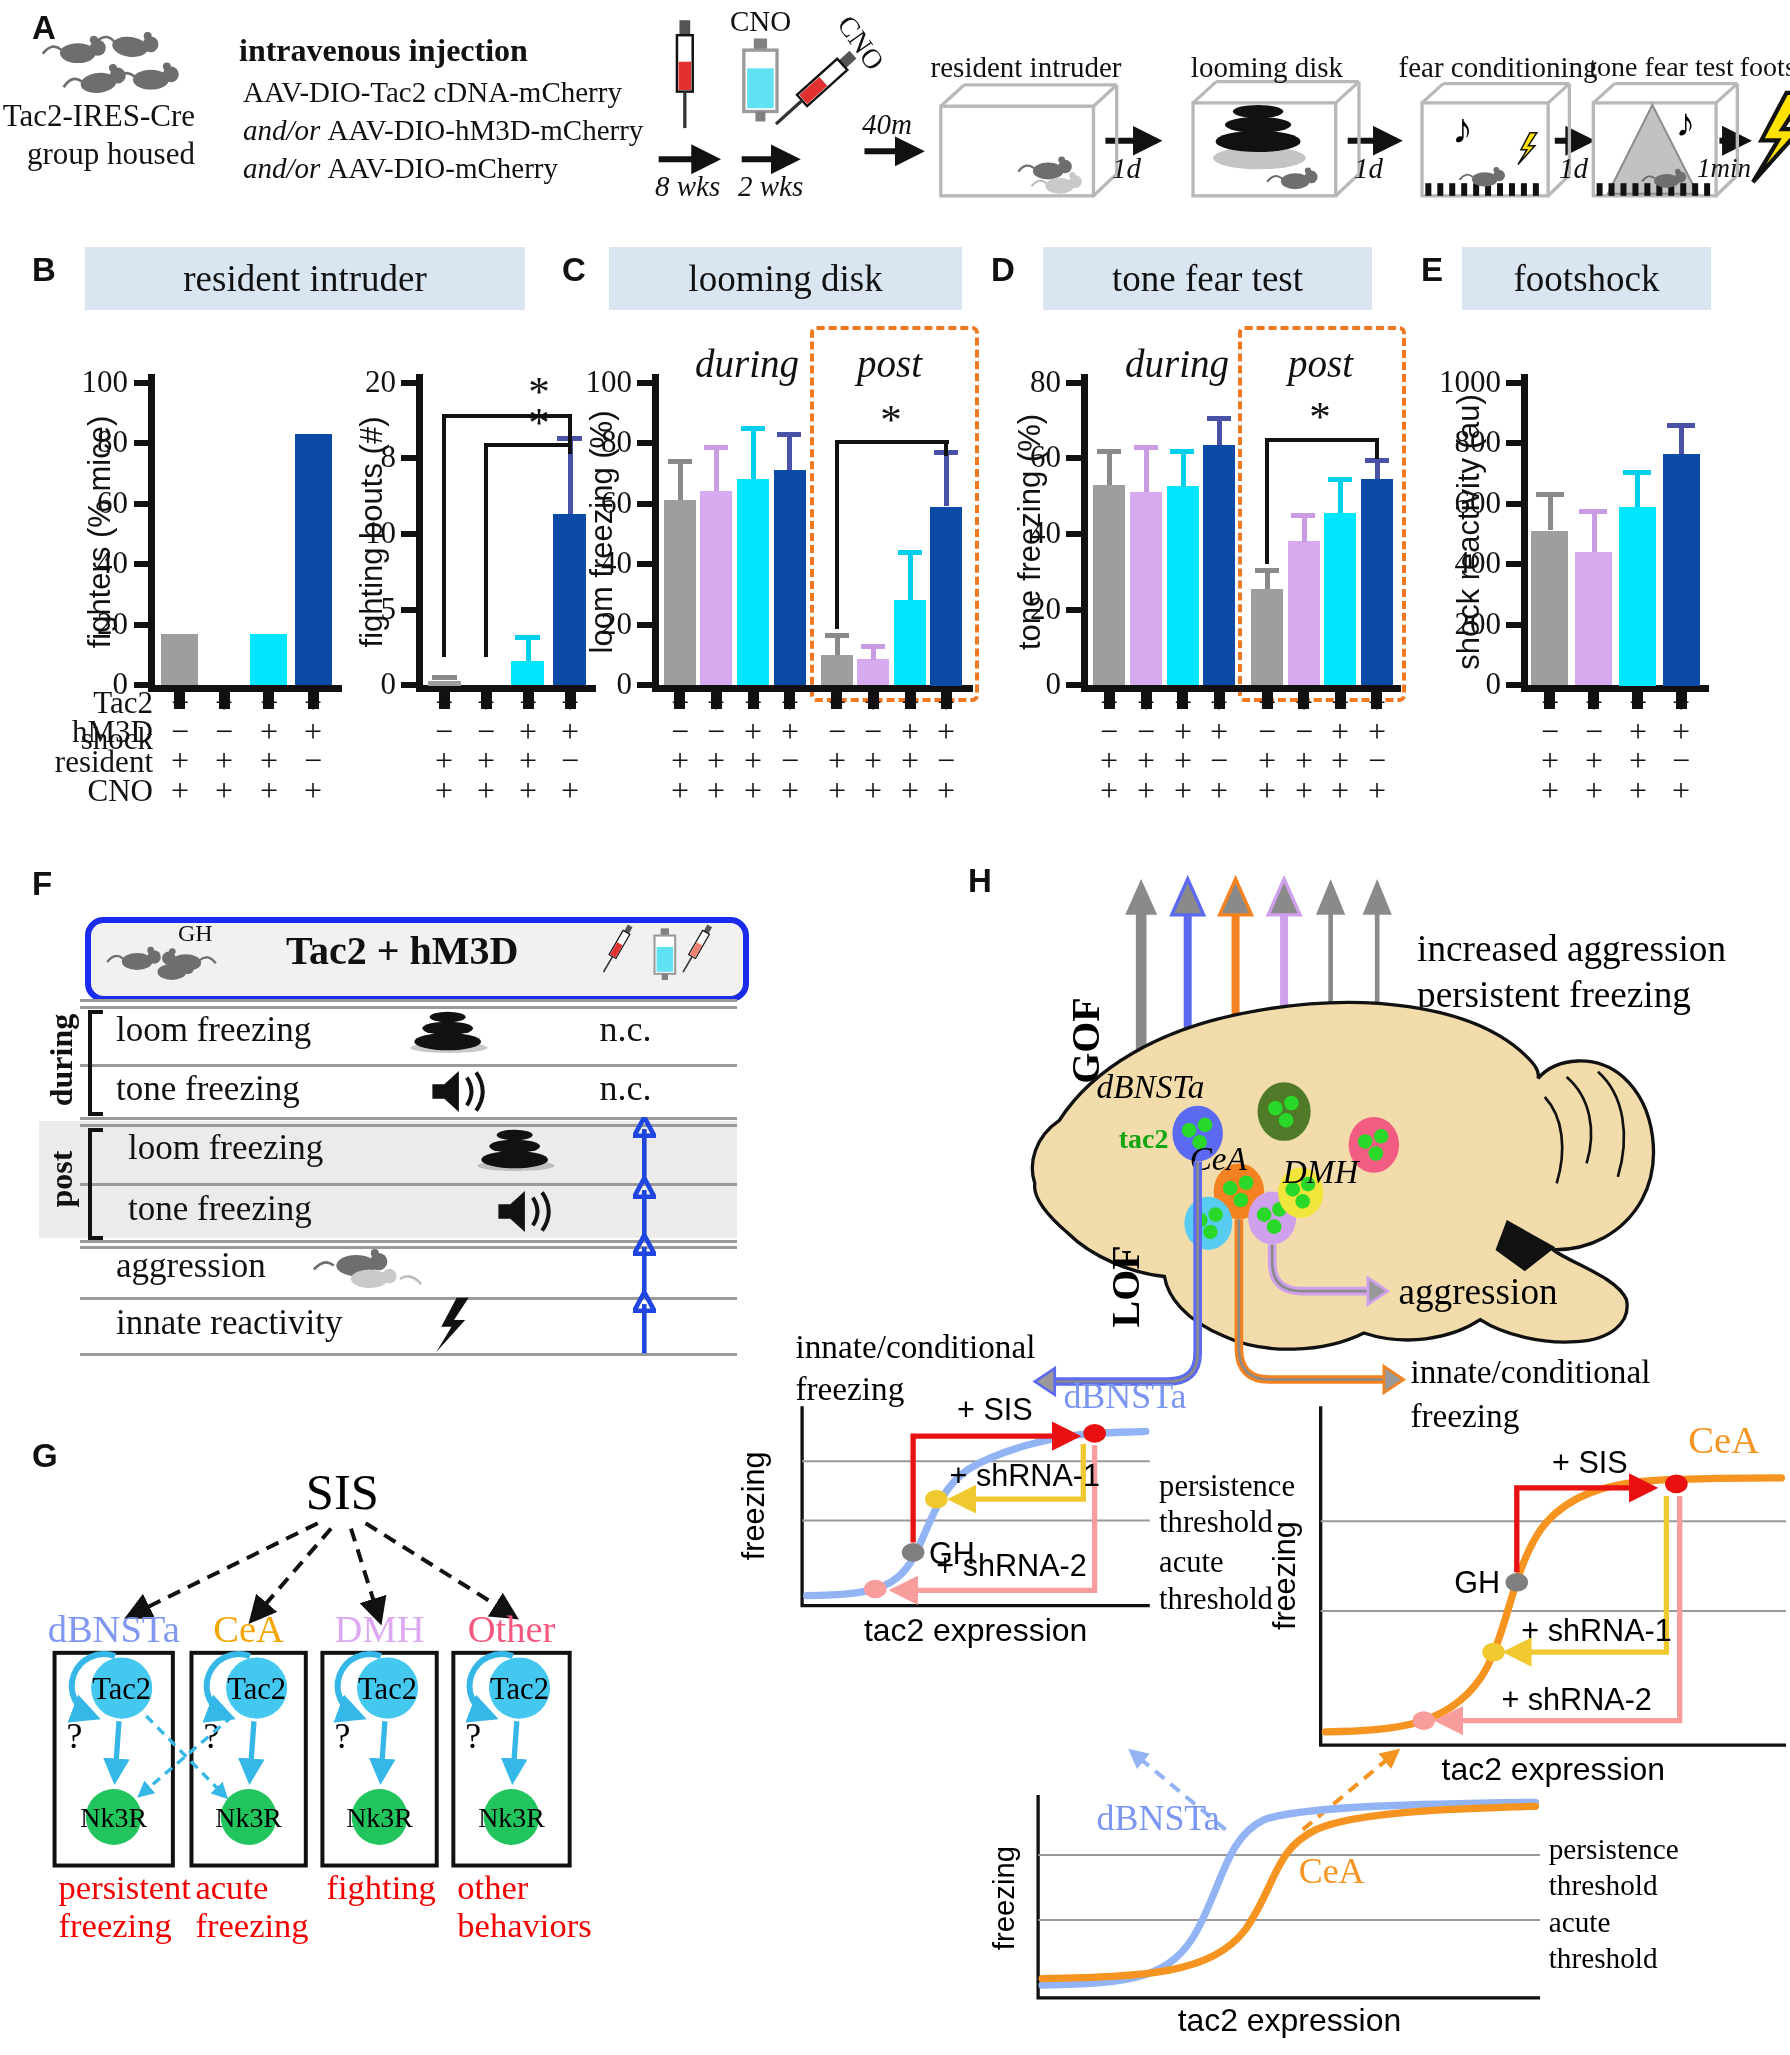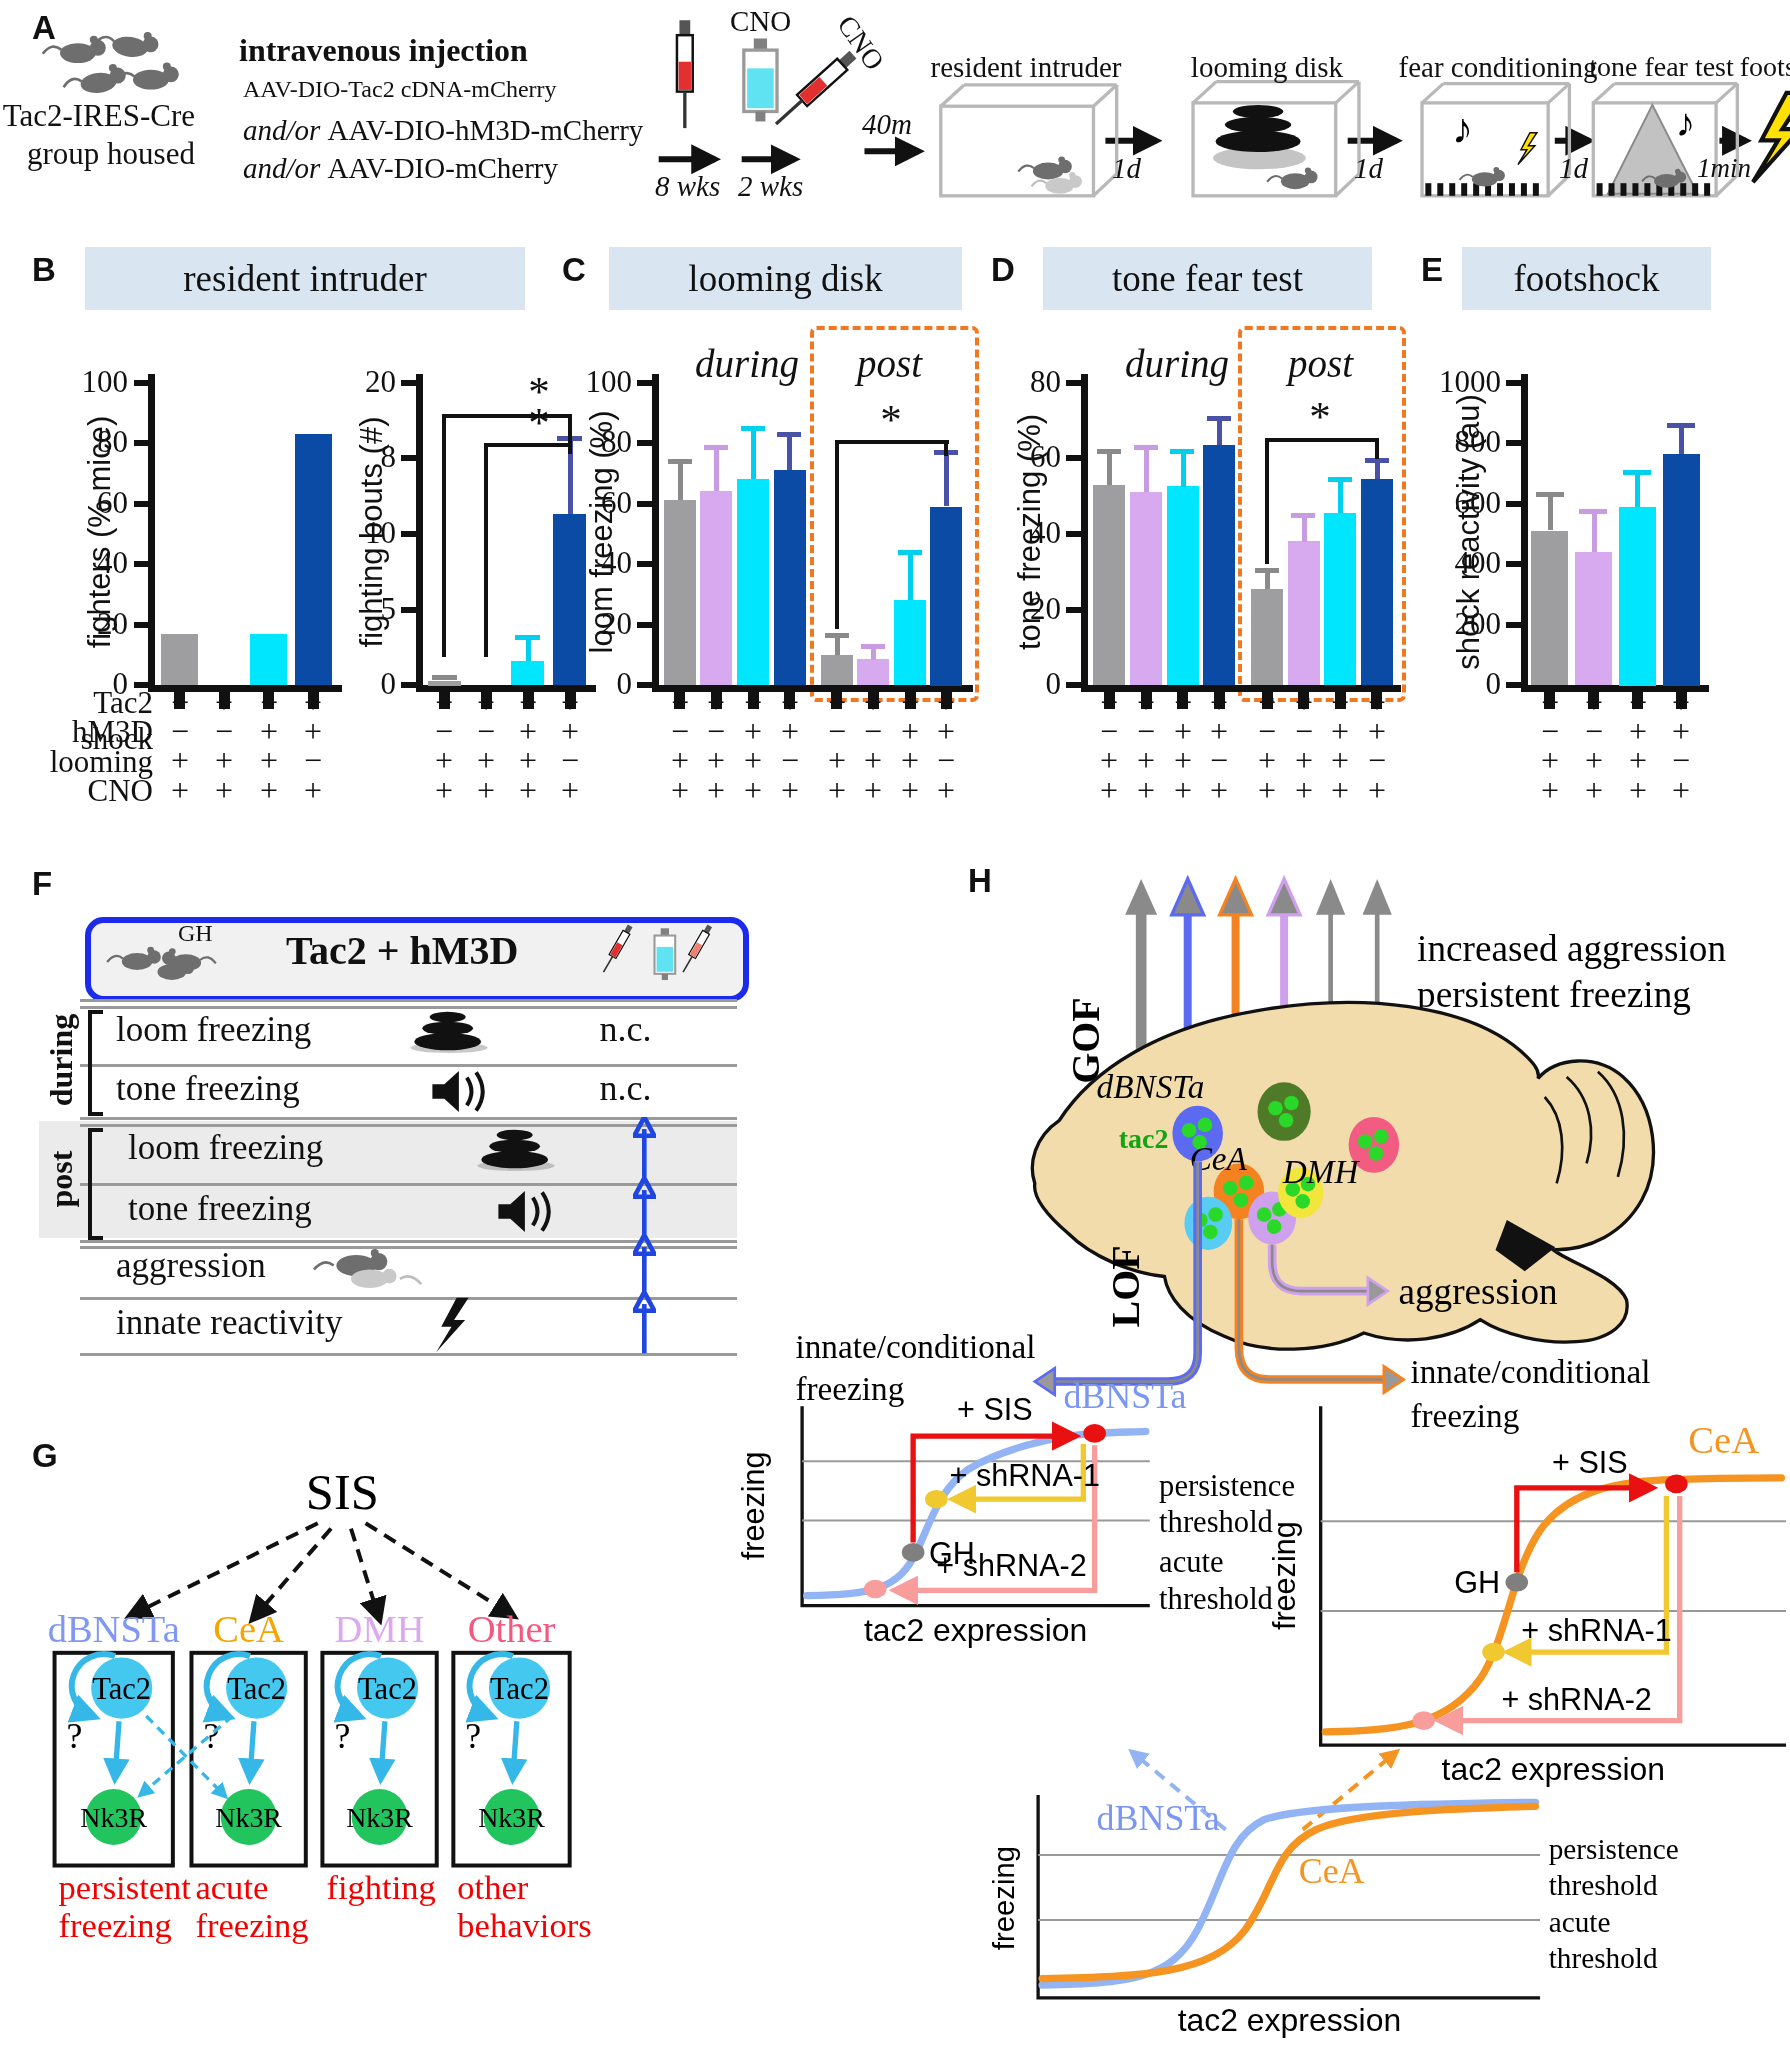--- a/index.html
+++ b/index.html
@@ -156,21 +156,21 @@
         <rect x="2565" y="276" width="9" height="19"></rect>
     </g>
     <text x="2522" y="205" font-size="60">♪</text>
     <use href="#mouseD" transform="translate(2470,248) scale(0.7)"></use>
 
     <use href="#boltY" transform="translate(2626,140) scale(2.1)"></use>
   </svg>
   <div class="abs serif" style="left:2.7px;top:98px;width:233px;font-size:31px">Tac2-IRES-Cre</div>
   <div class="abs serif" style="left:27px;top:136px;width:186px;font-size:31px">group housed</div>
   <div class="abs serif b" style="left:239px;top:32px;font-size:32px">intravenous injection</div>
-  <div class="abs serif" style="left:243px;top:76px;font-size:24px"><span class="it"></span><span>AAV-DIO-Tac2 cDNA-mCherry</span></div>
+  <div class="abs serif" style="left:243px;top:76px;font-size:29px"><span class="it"></span><span>AAV-DIO-Tac2 cDNA-mCherry</span></div>
   <div class="abs serif" style="left:243px;top:114px;font-size:29px"><span class="it">and/or </span><span>AAV-DIO-hM3D-mCherry</span></div>
   <div class="abs serif" style="left:243px;top:152px;font-size:29px"><span class="it">and/or </span><span>AAV-DIO-mCherry</span></div>
   <div class="abs serif it" style="left:655px;top:170px;font-size:29px">8 wks</div>
   <div class="abs serif it" style="left:738px;top:170px;font-size:29px">2 wks</div>
   <div class="abs serif" style="left:730px;top:5.3px;font-size:29px">CNO</div>
   <div class="abs serif" style="left:831px;top:27px;font-size:28px;transform:rotate(55deg)">CNO</div>
   <div class="abs serif it" style="left:862px;top:108px;font-size:29px">40m</div>
   <div class="abs serif ctr" style="left:926px;top:51px;width:200px;font-size:29px">resident intruder</div>
   <div class="abs serif it" style="left:1112px;top:152px;font-size:29px">1d</div>
   <div class="abs serif ctr" style="left:1174px;top:51px;width:186px;font-size:29px">looming disk</div>
@@ -230,21 +230,21 @@
       <div class="abs sign" style="left: 249px; top: 742px; width: 40px;">+</div>
       <div class="abs sign" style="left: 249px; top: 772px; width: 40px;">+</div>
       <div class="abs bar" style="left: 295px; top: 434px; width: 37px; height: 251px; background: rgb(11, 75, 166);"></div>
       <div class="abs blk" style="left: 308px; top: 692px; width: 10.6px; height: 17.3px;"></div>
       <div class="abs sign" style="left: 293px; top: 684px; width: 40px;">+</div>
       <div class="abs sign" style="left: 293px; top: 713px; width: 40px;">+</div>
       <div class="abs sign" style="left: 293px; top: 742px; width: 40px;">−</div>
       <div class="abs sign" style="left: 293px; top: 772px; width: 40px;">+</div>
       <div class="abs rowlab" style="left: 20px; top: 685px; width: 133px;">Tac2 shock</div>
       <div class="abs rowlab" style="left: 20px; top: 714px; width: 133px;">hM3D</div>
-      <div class="abs rowlab" style="left: 20px; top: 744px; width: 133px;">looming</div>
+      <div class="abs rowlab" style="left: 20px; top: 744px; width: 133px;">resident</div>
       <div class="abs rowlab" style="left: 20px; top: 773px; width: 133px;">CNO</div>
       <div class="abs blk" style="left: 416px; top: 374px; width: 6.7px; height: 317px;"></div>
       <div class="abs blk" style="left: 416px; top: 685px; width: 180px; height: 6.7px;"></div>
       <div class="abs blk" style="left: 401px; top: 682px; width: 16px; height: 6px;"></div>
       <div class="abs ticklab" style="left: 303px; top: 666px; width: 93px;">0</div>
       <div class="abs blk" style="left: 401px; top: 607px; width: 16px; height: 6px;"></div>
       <div class="abs ticklab" style="left: 303px; top: 591px; width: 93px;">5</div>
       <div class="abs blk" style="left: 401px; top: 531px; width: 16px; height: 6px;"></div>
       <div class="abs ticklab" style="left: 303px; top: 515px; width: 93px;">10</div>
       <div class="abs blk" style="left: 401px; top: 455px; width: 16px; height: 6px;"></div>

